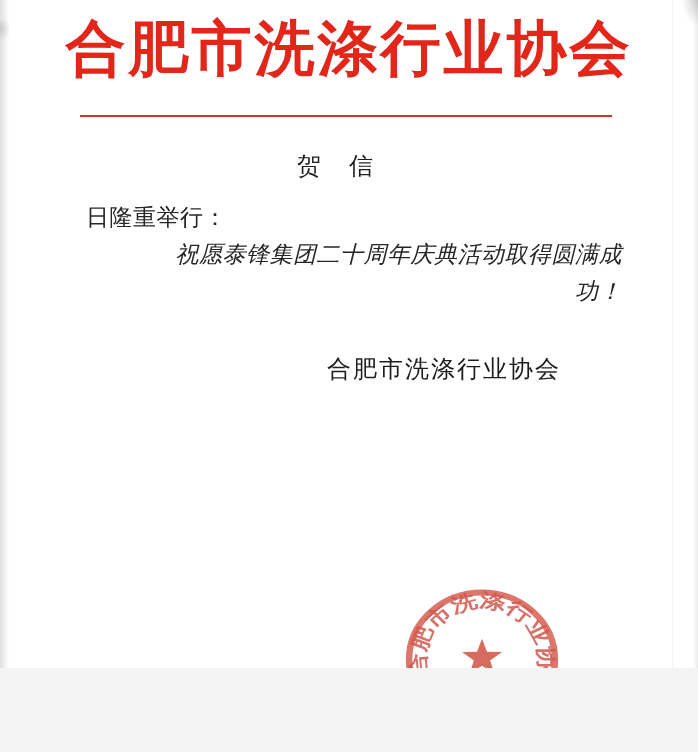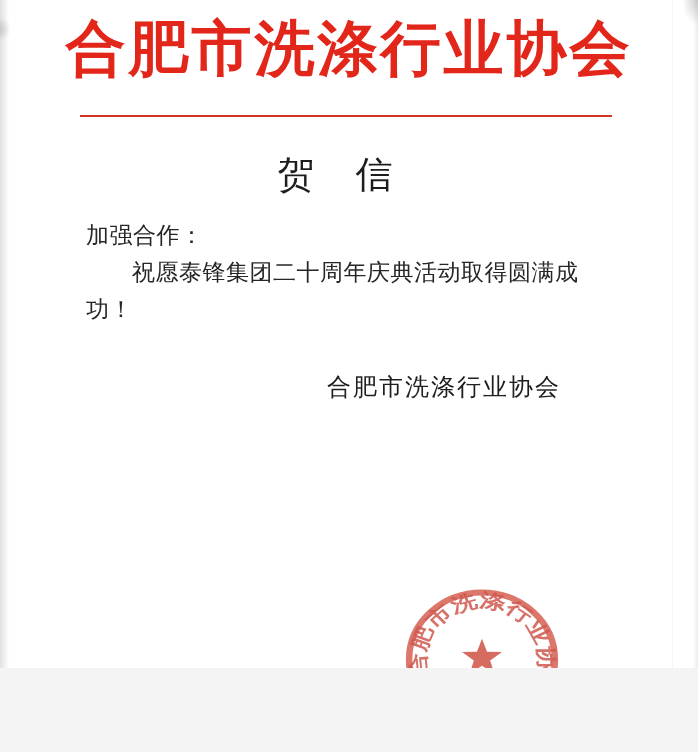--- a/index.html
+++ b/index.html
@@ -57,41 +57,41 @@
     height:2px;
     background:#cf3626;
     margin:33px 0 0 80px;
     width:532px;
   }
 
   
   .letter-title{
     margin:33px 26px 0 0;
     text-align:center;
-    font-size:37px;
+    font-size:24px;
     font-weight:500;
     letter-spacing:2px;
     color:#1d1d1d;
   }
 
   
   .letter-body{
     margin:17px 76px 0 86px;
     font-size:23px;
     line-height:37px;
     letter-spacing:.5px;
     color:#262626;
   }
   .letter-body p{margin:0;}
   .para{
     text-indent:2em;
     text-align:justify;
     text-justify:inter-ideograph;
   }
-  .para.last{text-align:left;}
+  .para.last{text-align:right;font-style:italic;}
 
   
   .signature{
     margin-top:43px;
     padding-right:137px;
     text-align:right;
     font-size:24px;
     letter-spacing:2px;
     color:#1e1e1e;
   }
@@ -117,21 +117,21 @@
   <div class="edge-line-right"></div>
   <div class="edge-right"></div>
 
   <div class="org-title">合肥市洗涤行业协会</div>
 
   <div class="rule"></div>
 
   <h1 class="letter-title">贺　信</h1>
 
   <div class="letter-body">
-    <p class="salutation">加强合作：</p>
+    <p class="salutation">日隆重举行：</p>
     <p class="para last">祝愿泰锋集团二十周年庆典活动取得圆满成功！</p>
   </div>
 
   <div class="signature">合肥市洗涤行业协会</div>
 
   <svg class="seal" viewBox="0 0 200 200" preserveAspectRatio="none" xmlns="http://www.w3.org/2000/svg">
     <circle cx="100" cy="100" r="90" fill="none" stroke="#d04537" stroke-width="8" opacity="0.82"></circle>
     <path id="sealArcPath" d="M 34.2,123.9 A 70,70 0 1 1 165.8,123.9" fill="none"></path>
     <text font-size="26" fill="#c9443a" font-weight="bold" opacity="0.85" font-family="'Liberation Serif','DejaVu Serif',serif">
       <textPath href="#sealArcPath" startOffset="2" textLength="288" lengthAdjust="spacingAndGlyphs">合肥市洗涤行业协会</textPath>

